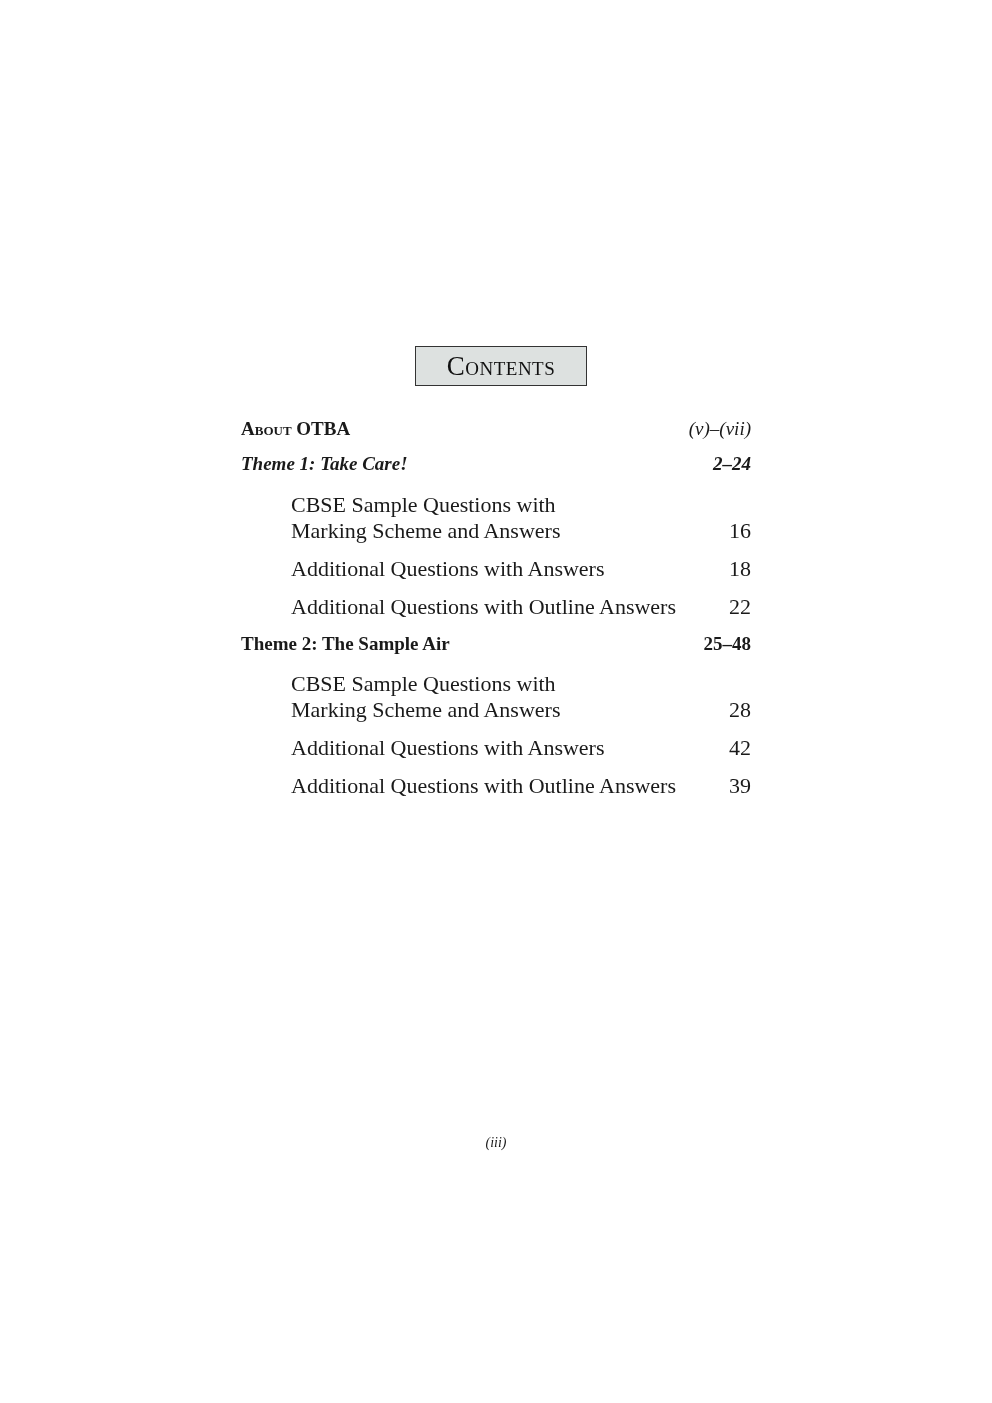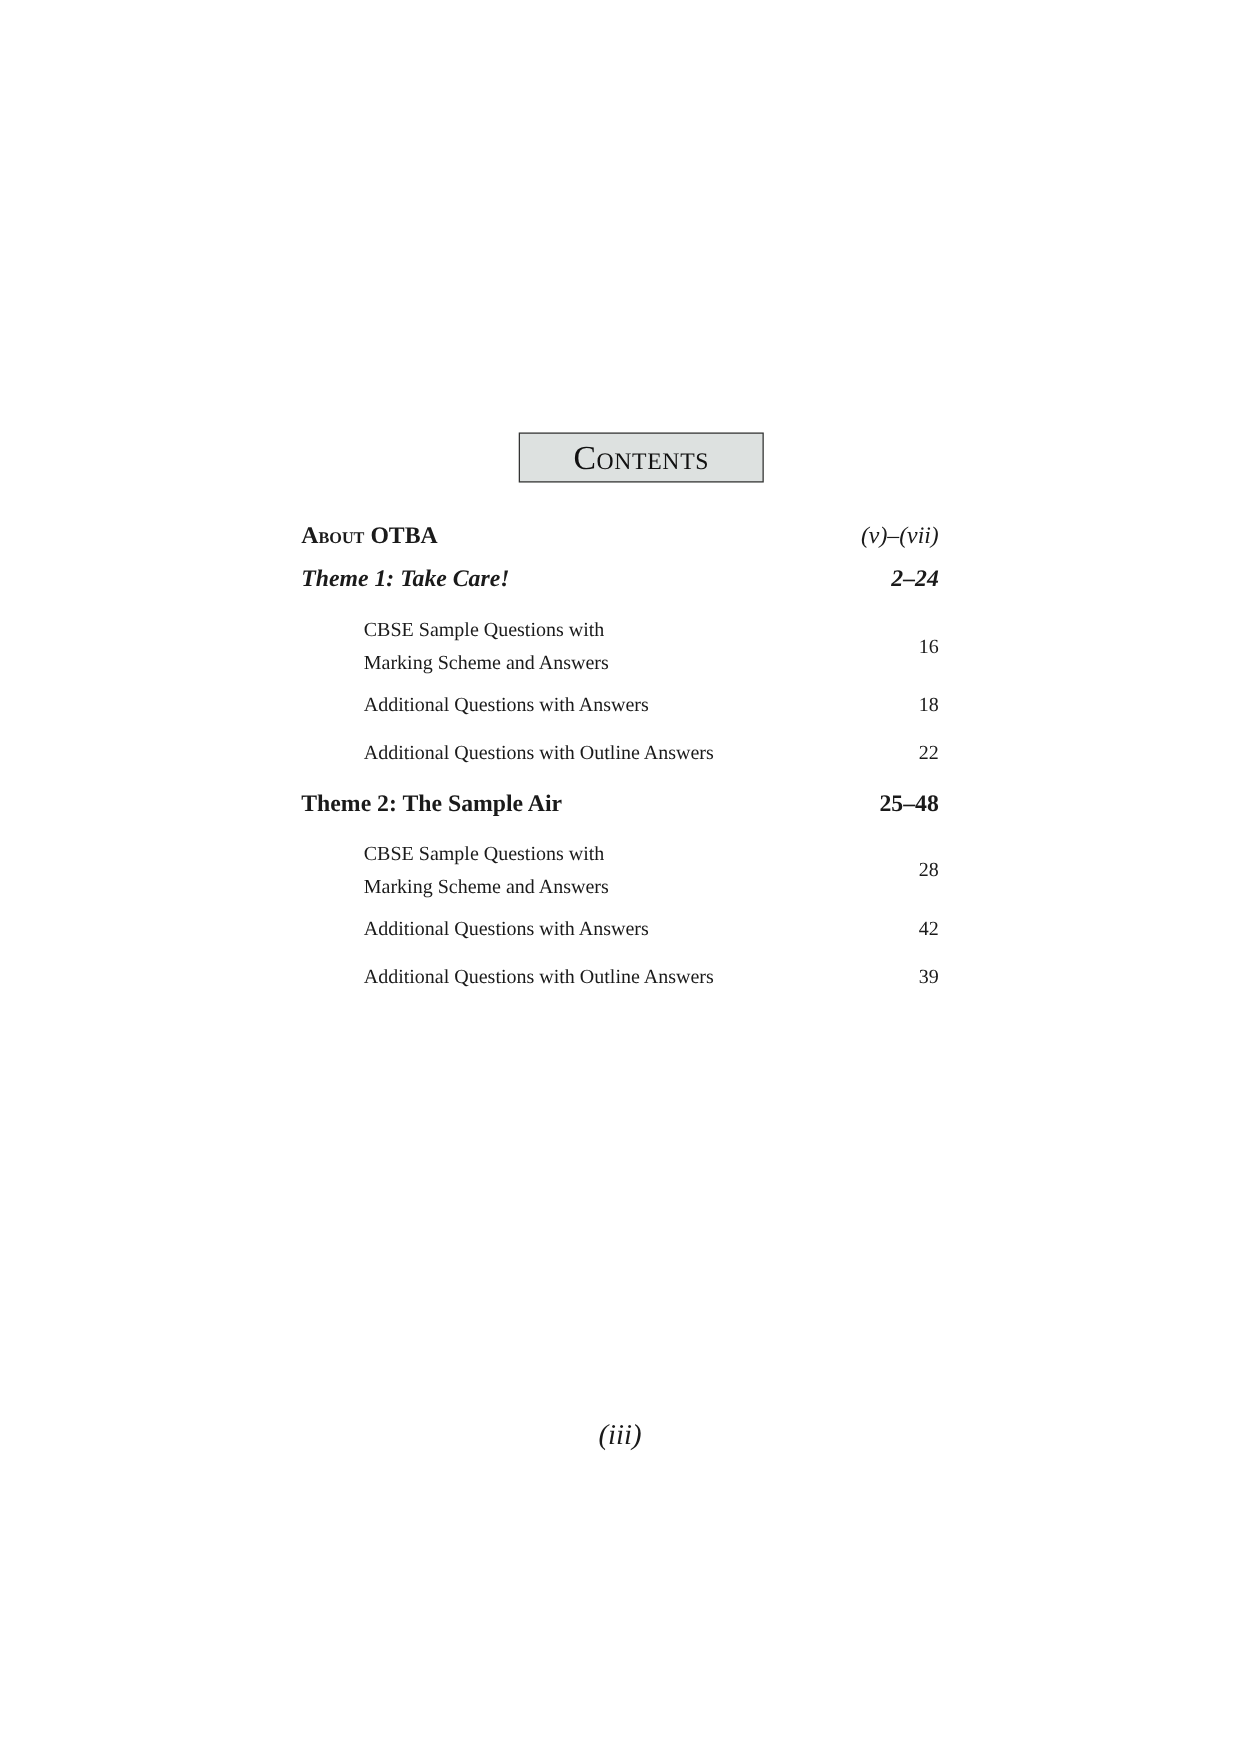--- a/index.html
+++ b/index.html
@@ -3,42 +3,42 @@
   <meta charset="utf-8">
   <style>
     html, body { margin: 0; padding: 0; }
     body {
       width: 992px; height: 1403px; background: #ffffff;
       position: relative; overflow: hidden;
       font-family: "Liberation Serif", "DejaVu Serif", serif;
       color: #1a1a1a;
     }
     .title-box {
-      position: absolute; left: 415px; top: 346px; width: 196px; height: 40px;
+      position: absolute; left: 415px; top: 346px; width: 172px; height: 40px;
       background: #dde1e0; border: 1.5px solid #333;
       display: flex; align-items: center; justify-content: center;
       box-sizing: border-box;
     }
     .title-box span {
       font-size: 27px; font-variant: small-caps; font-weight: normal;
       letter-spacing: 0.5px; color: #111;
     }
     .row {
       position: absolute; left: 241px; width: 510px;
-      display: flex; justify-content: space-between; align-items: center;
+      display: flex; justify-content: space-between; align-items: flex-end;
       font-size: 18px;
     }
     .row.head { font-weight: bold; font-size: 19px; }
-    .row.sub { left: 291px; width: 460px; font-size: 16px; }
+    .row.sub { left: 291px; width: 460px; font-size: 22px; }
     .sc { font-variant: small-caps; }
     .ital { font-style: italic; font-weight: normal; }
     .sub .label { line-height: 26px; }
     .pgnum {
       position: absolute; left: 0; width: 992px; top: 1135px;
-      text-align: center; font-size: 23px;
+      text-align: center; font-size: 14px;
     }
   </style>
 </head>
 <body>
 
 <div class="title-box">
   <span>Contents</span>
 </div>
 
 <div class="row head" style="top:418px;">

